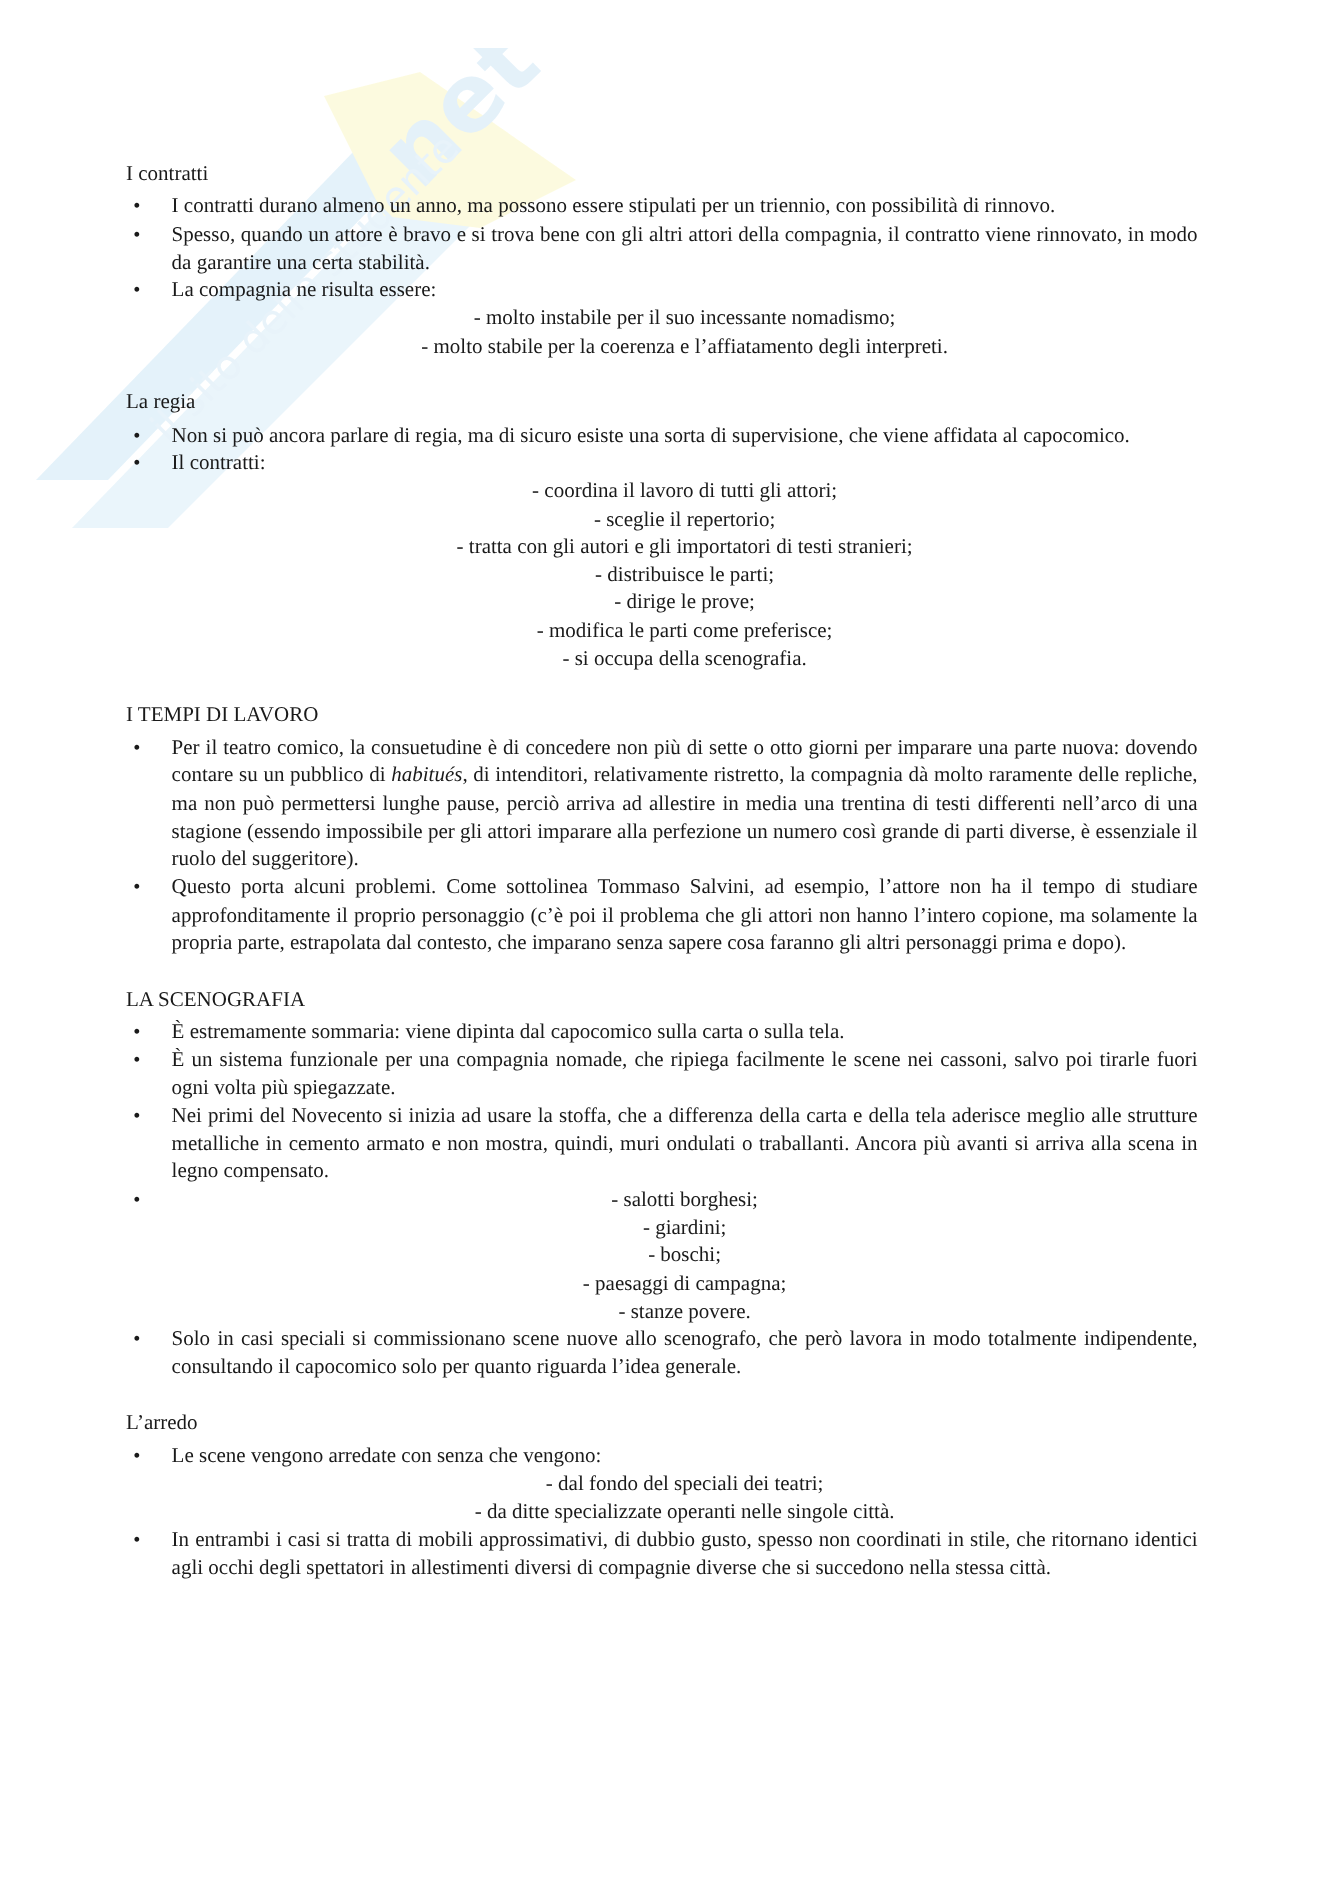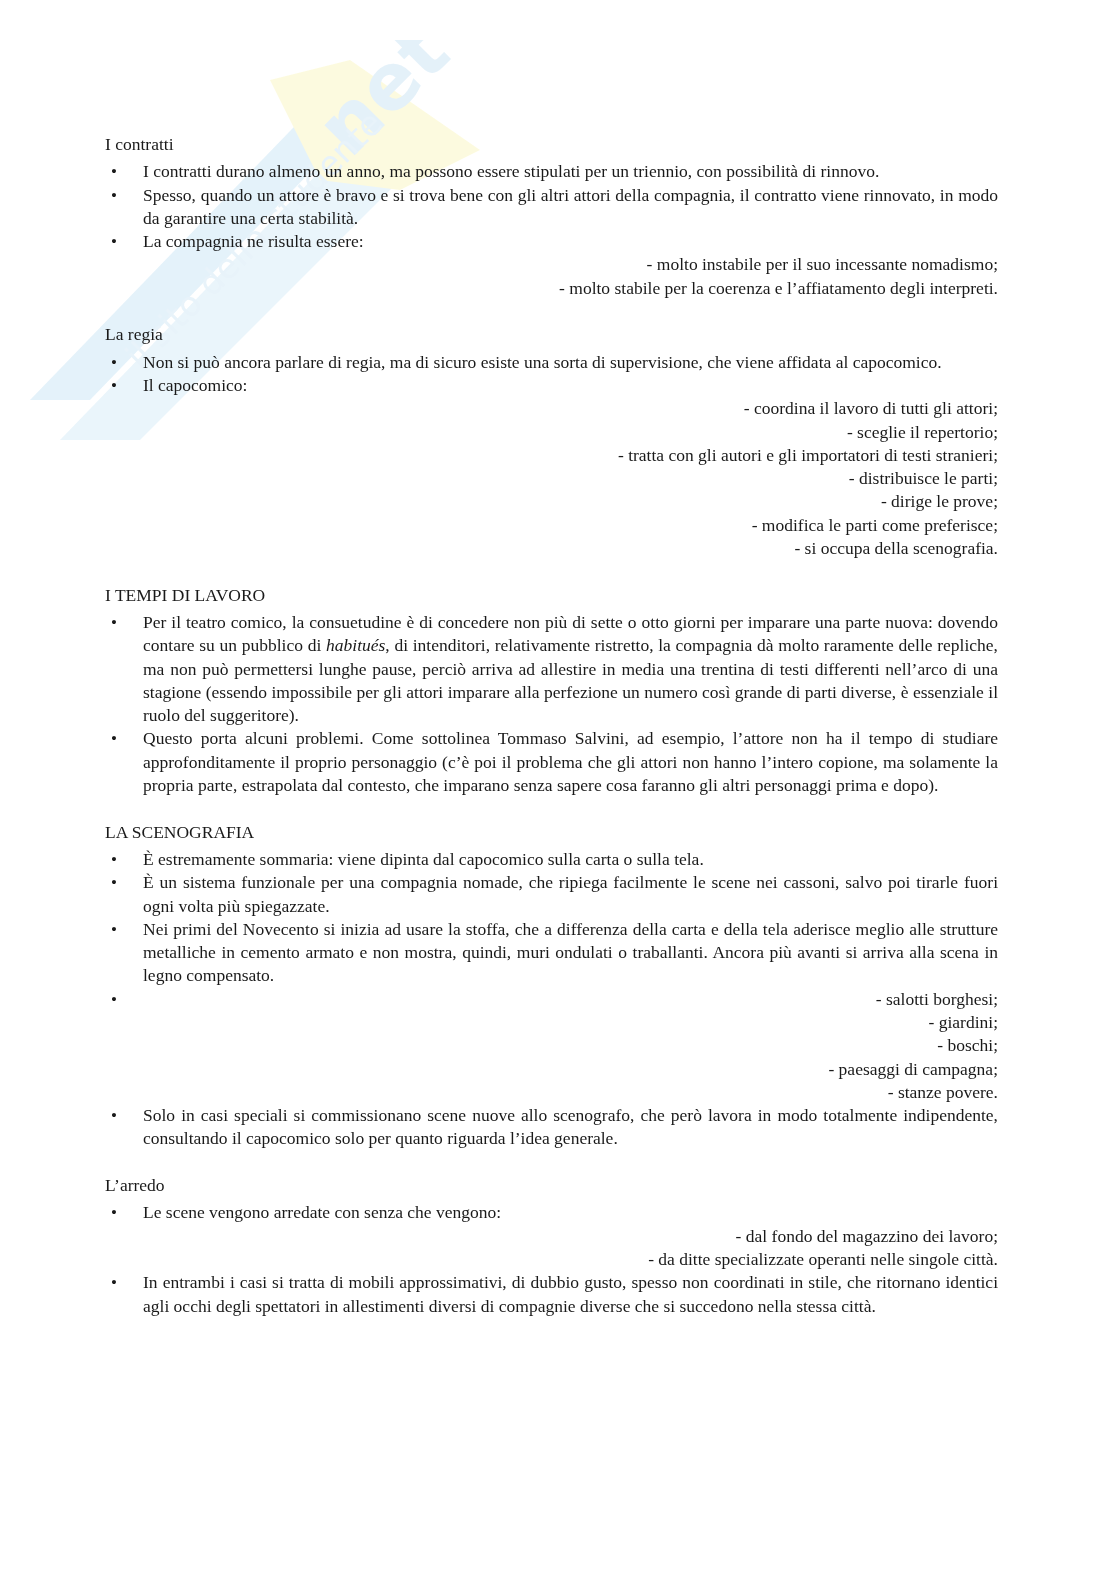--- a/index.html
+++ b/index.html
@@ -24,21 +24,21 @@
     text-underline-offset: 2px;
     display: block;
   }
   ul.bullets { list-style: none; margin: 4px; padding: 0; }
   ul.bullets li {
     position: relative; padding-left: 34px; text-align: justify;
   }
   ul.bullets li::before {
     content: "•"; position: absolute; left: 2px; top: 0; font-size: 17px;
   }
-  .subitem { display: block; text-align: right; }
+  .subitem { display: block; text-align: center; }
   .it { font-style: italic; }
 </style>
 </head>
 <body>
 
 <div class="page">
 
   <svg class="watermark" viewBox="0 0 470 420" xmlns="http://www.w3.org/2000/svg">
     <polygon points="10,360 300,60 360,60 70,360" fill="#cfe8f6"></polygon>
     <polygon points="40,400 330,100 420,100 120,400" fill="#d9edf8"></polygon>
@@ -60,21 +60,21 @@
           <span class="subitem">- molto stabile per la coerenza e l’affiatamento degli interpreti.</span>
         </li>
       </ul>
     </div>
 
     <div class="section">
       <span class="section-title">La regia</span>
       <ul class="bullets">
         <li><span>Non si può ancora parlare di regia, ma di sicuro esiste una sorta di supervisione, che viene affidata al capocomico.</span></li>
         <li>
-          <span>Il capocomico:</span>
+          <span>Il contratti:</span>
           <span class="subitem">- coordina il lavoro di tutti gli attori;</span>
           <span class="subitem">- sceglie il repertorio;</span>
           <span class="subitem">- tratta con gli autori e gli importatori di testi stranieri;</span>
           <span class="subitem">- distribuisce le parti;</span>
           <span class="subitem">- dirige le prove;</span>
           <span class="subitem">- modifica le parti come preferisce;</span>
           <span class="subitem">- si occupa della scenografia.</span>
         </li>
       </ul>
     </div>
@@ -102,21 +102,21 @@
         </li>
         <li><span>Solo in casi speciali si commissionano scene nuove allo scenografo, che però lavora in modo totalmente indipendente, consultando il capocomico solo per quanto riguarda l’idea generale.</span></li>
       </ul>
     </div>
 
     <div class="section">
       <span class="section-title">L’arredo</span>
       <ul class="bullets">
         <li>
           <span>Le scene vengono arredate con senza che vengono:</span>
-          <span class="subitem">- dal fondo del magazzino dei lavoro;</span>
+          <span class="subitem">- dal fondo del speciali dei teatri;</span>
           <span class="subitem">- da ditte specializzate operanti nelle singole città.</span>
         </li>
         <li><span>In entrambi i casi si tratta di mobili approssimativi, di dubbio gusto, spesso non coordinati in stile, che ritornano identici agli occhi degli spettatori in allestimenti diversi di compagnie diverse che si succedono nella stessa città.</span></li>
       </ul>
     </div>
 
   </div>
 </div>
 
 </body></html>

